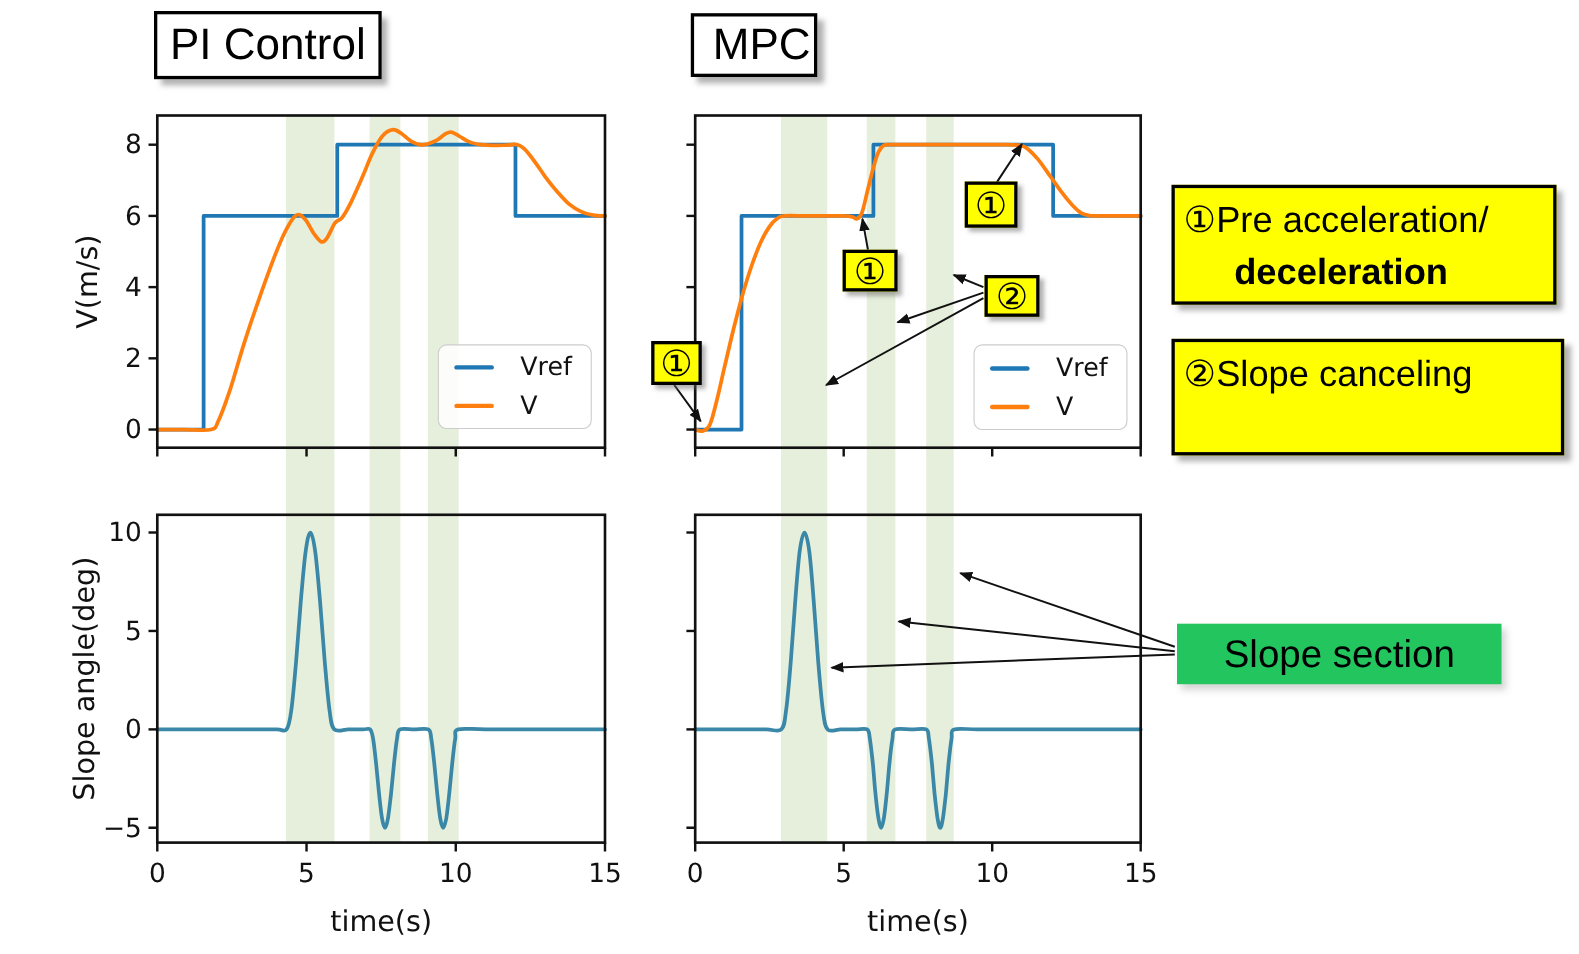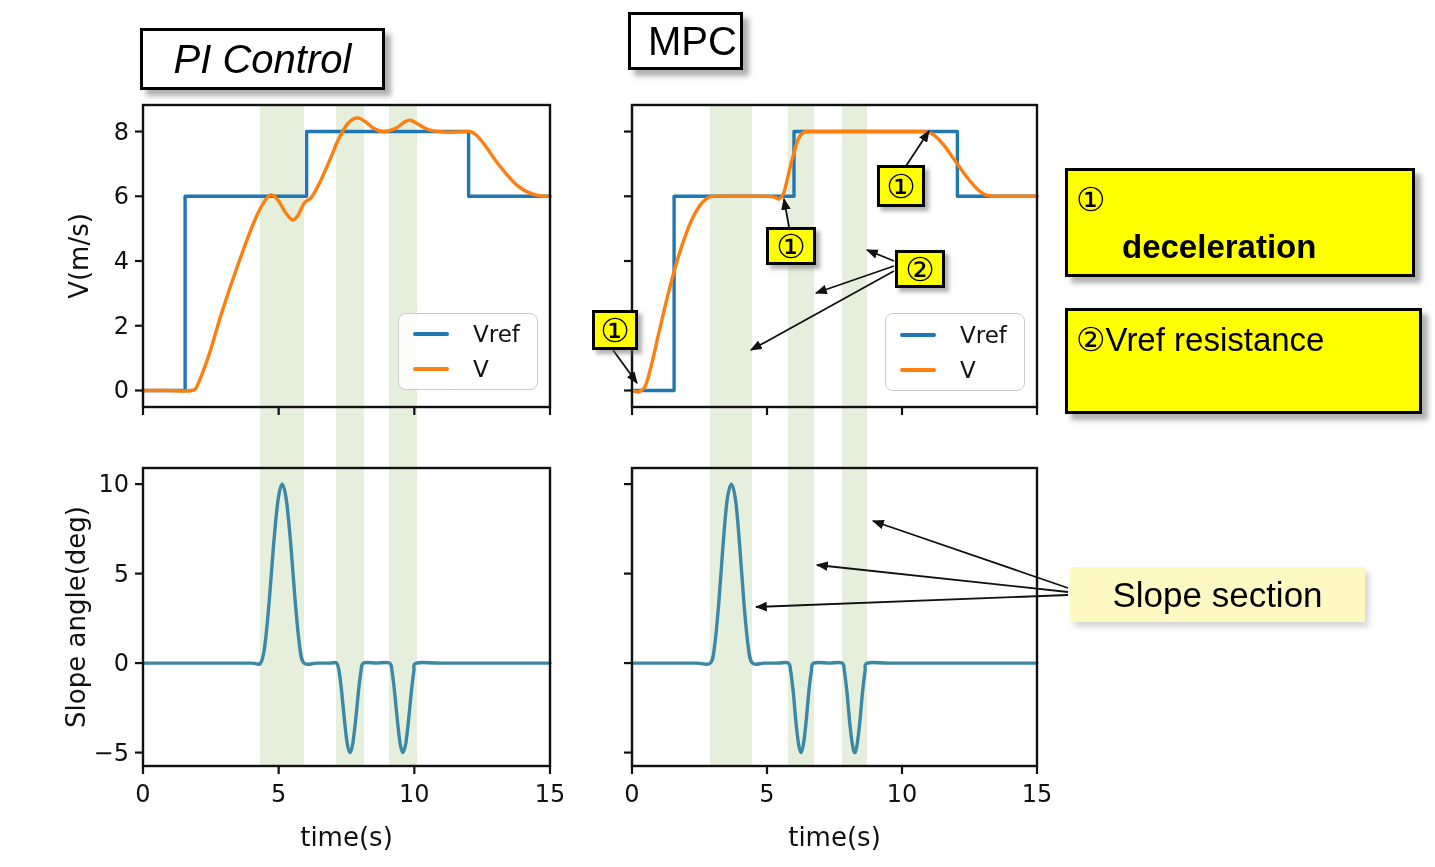--- a/index.html
+++ b/index.html
@@ -28,38 +28,39 @@
   .lsample{width:36px;height:4px;border-radius:2px;flex:0 0 36px;}
   .llabel{font-size:23px;font-family:"DejaVu Sans",sans-serif;color:#111;}
   svg.chart{position:absolute;overflow:visible;}
   svg.overlay{position:absolute;left:0;top:0;pointer-events:none;}
 </style>
 </head>
 <body>
 
 <div class="fig" id="fig">
 
-  <div class="title-box" id="title-pi" style="left: 140px; top: 28px; width: 245px; height: 62px; font-style: italic;">PI Control</div>
+  <div class="title-box" id="title-pi" style="left: 140px; top: 10px; width: 207px; height: 62px;">PI Control</div>
   <div class="title-box" id="title-mpc" style="left: 628px; top: 12px; width: 115px; height: 58px; padding-left: 14px;">MPC</div>
 
   <div class="note" id="note1" style="left: 1065px; top: 168px; width: 350px; height: 109px; background: rgb(255, 255, 0);">
     <div class="nl1">
       <span>①</span>
+        <span>Pre acceleration/</span>
     </div>
     <div class="nl2">deceleration</div>
   </div>
 
   <div class="note" id="note2" style="left: 1065px; top: 308px; width: 357px; height: 106px; background: rgb(255, 255, 0);">
     <div class="nl1">
       <span>②</span>
-        <span>Vref resistance</span>
+        <span>Slope canceling</span>
     </div>
   </div>
 
-  <div class="slope-section-box" id="slopesec" style="left: 1070px; top: 567px; width: 295px; height: 55px; background: #fef9c3;">Slope section</div>
+  <div class="slope-section-box" id="slopesec" style="left: 1070px; top: 567px; width: 295px; height: 55px; background: #22c55e;">Slope section</div>
 <div class="band" style="background: rgb(230, 239, 219); left: 260.487px; top: 105px; width: 43.4133px; height: 661px;"></div>
     <div class="band" style="background: rgb(230, 239, 219); left: 336.189px; top: 105px; width: 27.676px; height: 661px;"></div>
     <div class="band" style="background: rgb(230, 239, 219); left: 389.099px; top: 105px; width: 27.9473px; height: 661px;"></div>
     <div class="band" style="background: rgb(230, 239, 219); left: 710.3px; top: 105px; width: 41.85px; height: 661px;"></div>
     <div class="band" style="background: rgb(230, 239, 219); left: 788.33px; top: 105px; width: 25.38px; height: 661px;"></div>
     <div class="band" style="background: rgb(230, 239, 219); left: 842.06px; top: 105px; width: 25.38px; height: 661px;"></div>
     <svg width="407" height="302" viewBox="0 0 407 302" class="chart" style="left: 143px; top: 105px;">
       <path d="M0.0,285.5L42.1,285.5L42.1,91.3L163.6,91.3L163.6,26.5L325.6,26.5L325.6,91.3L407.0,91.3" fill="none" stroke="#1f77b4" stroke-width="3.4" stroke-linejoin="round" stroke-linecap="round"></path>
       <path d="M0.0,285.5C4.1,285.5 16.3,285.5 24.4,285.5C32.6,285.5 43.6,286.8 48.8,285.5C54.0,284.1 52.7,283.6 55.6,277.4C58.6,271.2 62.6,259.9 66.5,248.3C70.3,236.7 74.4,221.3 78.7,207.8C83.0,194.3 87.7,180.3 92.3,167.3C96.8,154.4 102.0,140.1 105.8,130.1C109.7,120.1 112.2,113.8 115.3,107.5C118.5,101.1 122.3,94.7 124.8,91.9C127.3,89.1 128.4,89.9 130.2,90.6C132.0,91.3 133.6,93.3 135.7,96.1C137.7,98.9 140.2,104.3 142.4,107.5C144.7,110.6 147.2,114.4 149.2,114.9C151.3,115.4 152.6,113.6 154.7,110.7C156.7,107.8 159.2,100.8 161.4,97.8C163.7,94.7 165.7,95.8 168.2,92.6C170.7,89.3 173.2,84.8 176.4,78.3C179.5,71.9 184.1,61.3 187.2,54.1C190.4,46.8 192.4,40.6 195.4,34.6C198.3,28.7 201.7,22.1 204.9,18.5C208.0,14.8 211.4,13.2 214.4,12.9C217.3,12.7 219.8,15.1 222.5,16.8C225.2,18.6 227.9,21.7 230.6,23.3C233.3,24.9 236.3,26.1 238.8,26.5C241.3,27.0 243.1,26.5 245.6,25.9C248.0,25.2 251.0,24.2 253.7,22.7C256.4,21.1 259.6,18.1 261.8,16.8C264.1,15.6 265.2,14.9 267.3,15.2C269.3,15.5 271.6,17.1 274.0,18.5C276.5,19.8 279.5,22.1 282.2,23.3C284.9,24.5 286.7,25.2 290.3,25.9C293.9,26.5 299.4,27.0 303.9,27.2C308.4,27.4 313.6,27.0 317.5,26.9C321.3,26.8 324.2,25.9 327.0,26.5C329.7,27.1 331.0,27.8 333.7,30.4C336.5,33.0 340.1,37.9 343.2,42.1C346.4,46.3 349.3,51.1 352.7,55.7C356.1,60.2 360.0,65.1 363.6,69.3C367.2,73.4 370.8,77.6 374.4,80.6C378.1,83.6 381.7,85.7 385.3,87.4C388.9,89.1 392.5,90.0 396.1,90.6C399.8,91.3 405.2,91.2 407.0,91.3" fill="none" stroke="#ff7f0e" stroke-width="3.4" stroke-linejoin="round" stroke-linecap="round"></path>
       <rect x="0" y="0" width="407" height="302" fill="none" stroke="#111111" stroke-width="2.4"></rect>

